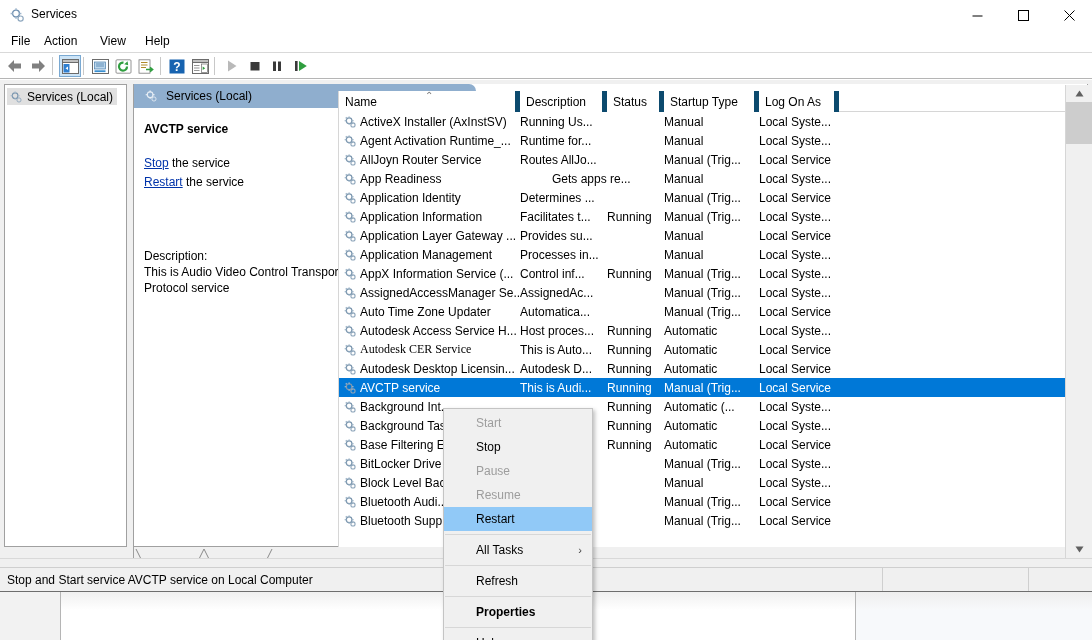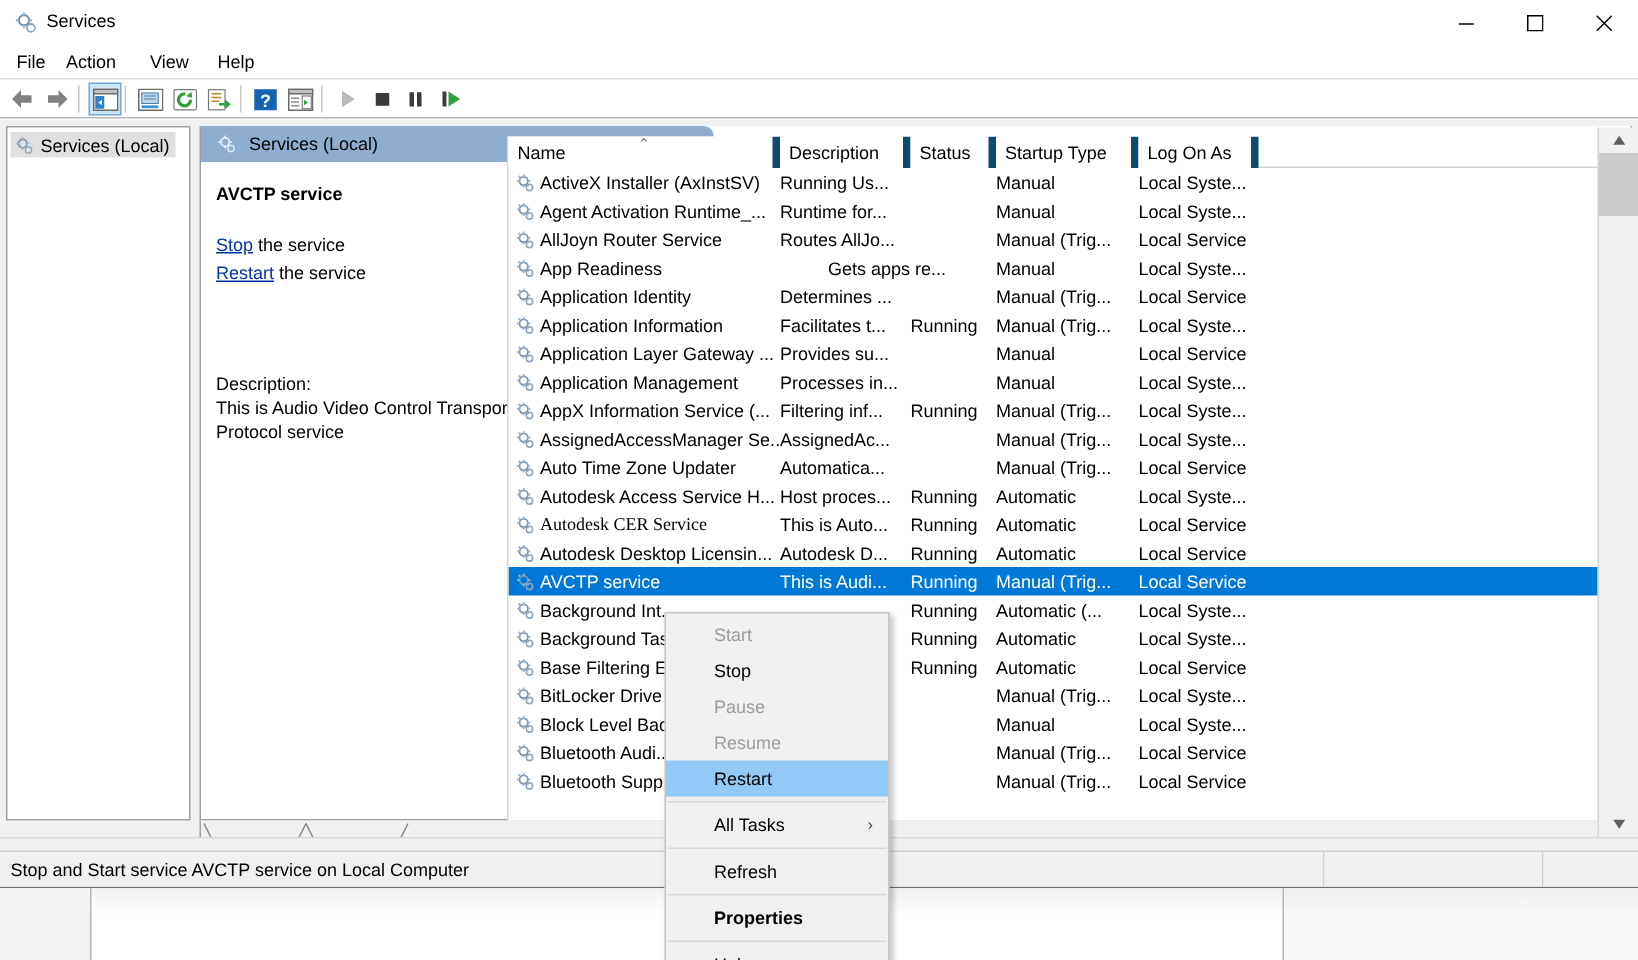--- a/index.html
+++ b/index.html
@@ -553,21 +553,21 @@
                       <rect x="6.3" y="9.4" width="1.4" height="2"></rect>
                       <rect x="1.9" y="5.8" width="2" height="1.4"></rect>
                       <rect x="10.1" y="5.8" width="2" height="1.4"></rect>
                       <rect x="2.8" y="2.5" width="1.8" height="1.4" transform="rotate(-45 3.7 3.2)"></rect>
                       <rect x="9.4" y="9.1" width="1.8" height="1.4" transform="rotate(-45 10.3 9.8)"></rect>
                     </g>
                     <circle cx="11.4" cy="11.4" r="2.4" fill="none" stroke="#8da5ba" stroke-width="1.2"></circle>
                   </svg></span>
                 <span>AppX Information Service (...</span>
               </div>
-              <div class="lv-cell c-desc" style="left: 181px; width: 87px;">Filtering inf...</div>
+              <div class="lv-cell c-desc" style="left: 181px; width: 87px;">Control inf...</div>
               <div class="lv-cell c-status" style="left: 268px; width: 57px;">Running</div>
               <div class="lv-cell c-startup" style="left: 325px; width: 95px;">Manual (Trig...</div>
               <div class="lv-cell c-logon" style="left: 420px; width: 80px;">Local Syste...</div>
             </div>
             <div class="lv-row">
               <div class="lv-cell c-name" style="left: 0px; width: 181px;">
                 <span class="lv-name-icon"><svg width="14" height="14" viewBox="0 0 16 16">
                     <circle cx="7" cy="6.5" r="3.2" fill="none" stroke="#7b96ae" stroke-width="1.4"></circle>
                     <g fill="#9db4c8">
                       <rect x="6.3" y="1.6" width="1.4" height="2"></rect>

